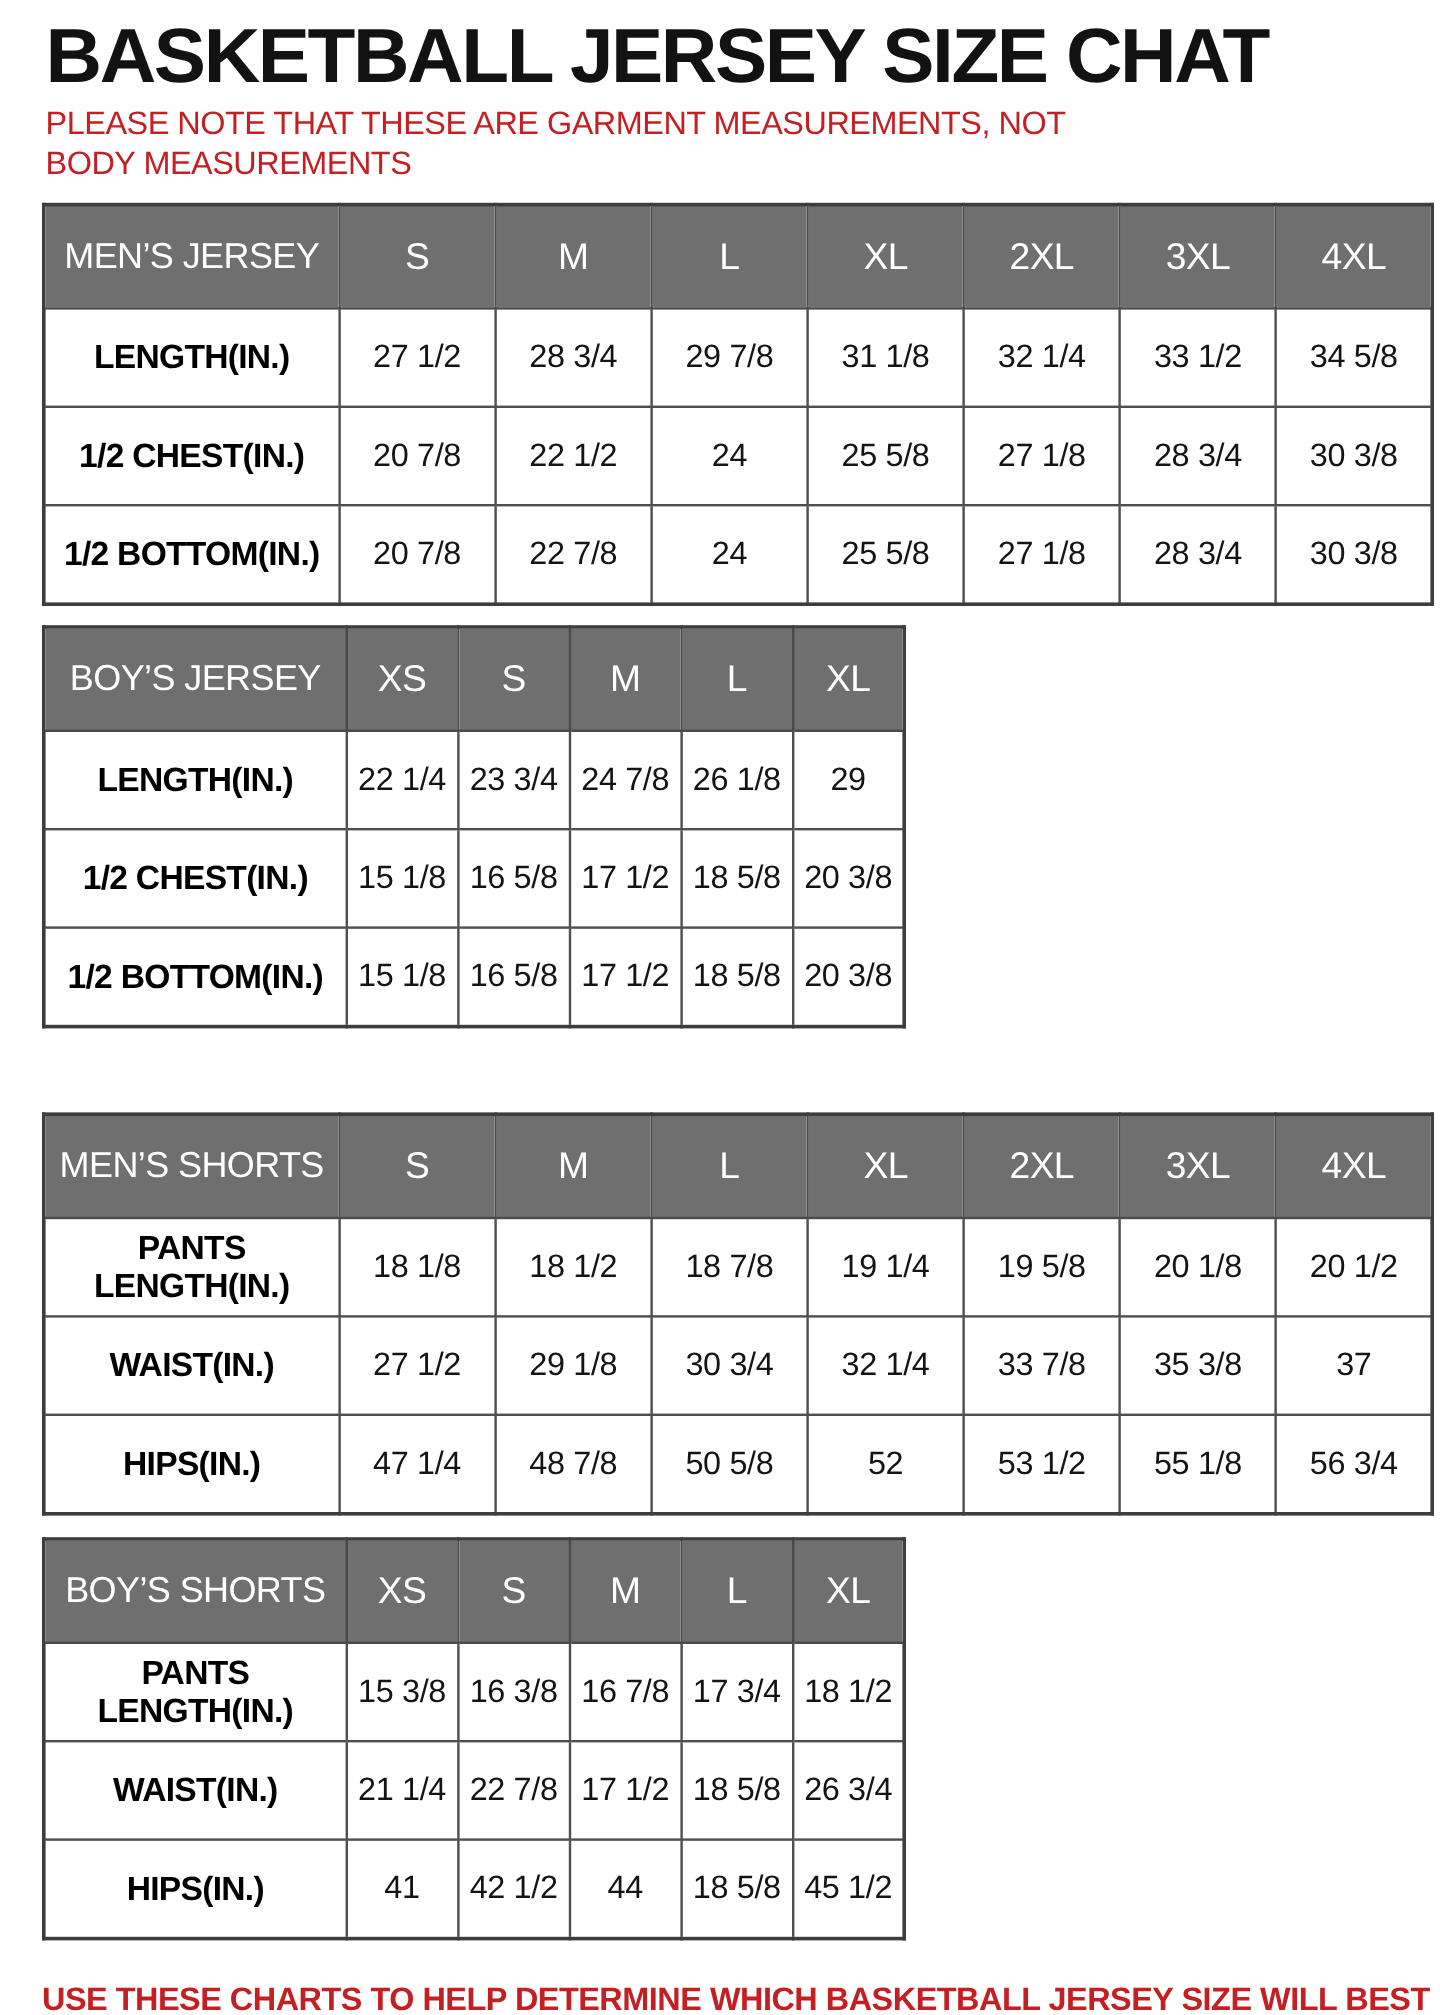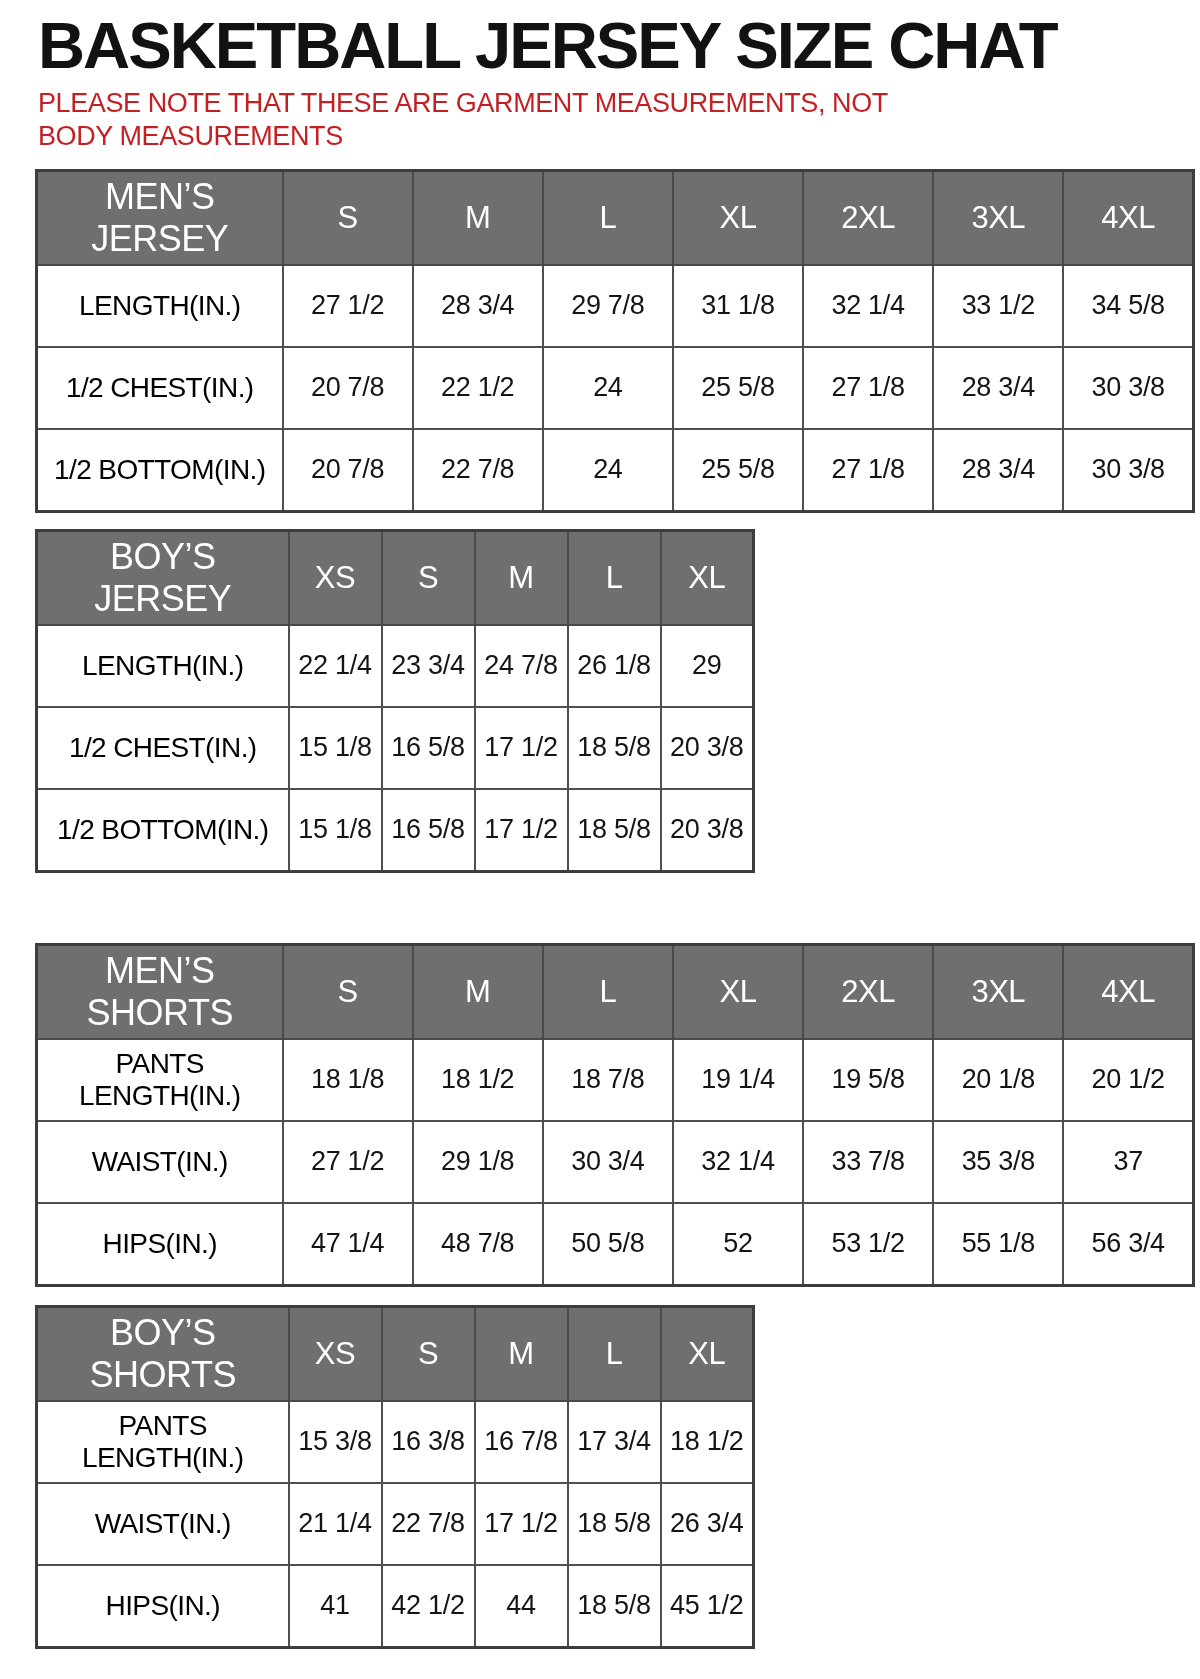--- a/index.html
+++ b/index.html
@@ -58,27 +58,27 @@
   tr.header-row th {
     background: #6f6f6f;
     color: #ffffff;
     font-weight: 400;
     font-size: 31px;
     height: 76px;
     letter-spacing: -0.5px;
     border-color: #4a4a4a;
   }
   tr.header-row th.label-head {
-    font-size: 36px;
+    font-size: 30px;
     letter-spacing: -0.5px;
   }
   th.row-label {
     background: #ffffff;
     color: #000000;
-    font-weight: 400;
+    font-weight: 700;
     font-size: 28px;
     letter-spacing: -0.6px;
     height: 72px;
     white-space: pre-line;
     line-height: 1.15;
   }
   td.value {
     background: #ffffff;
     color: #141414;
     font-size: 27px;

